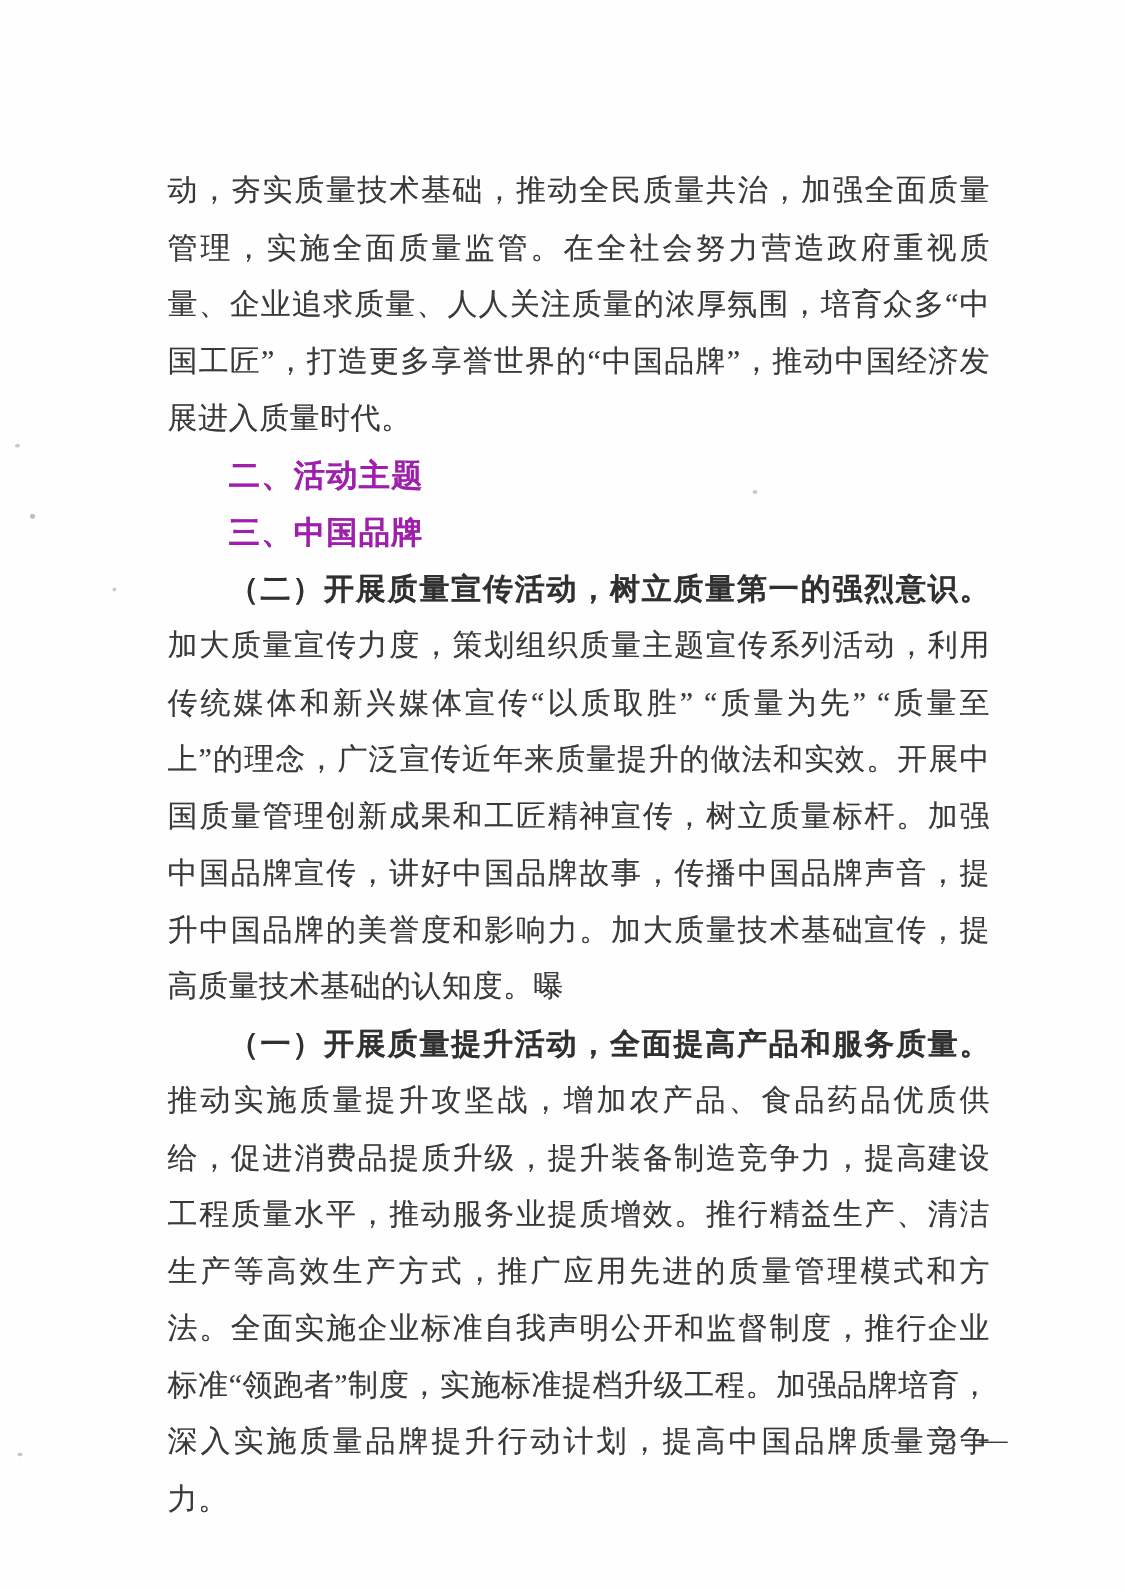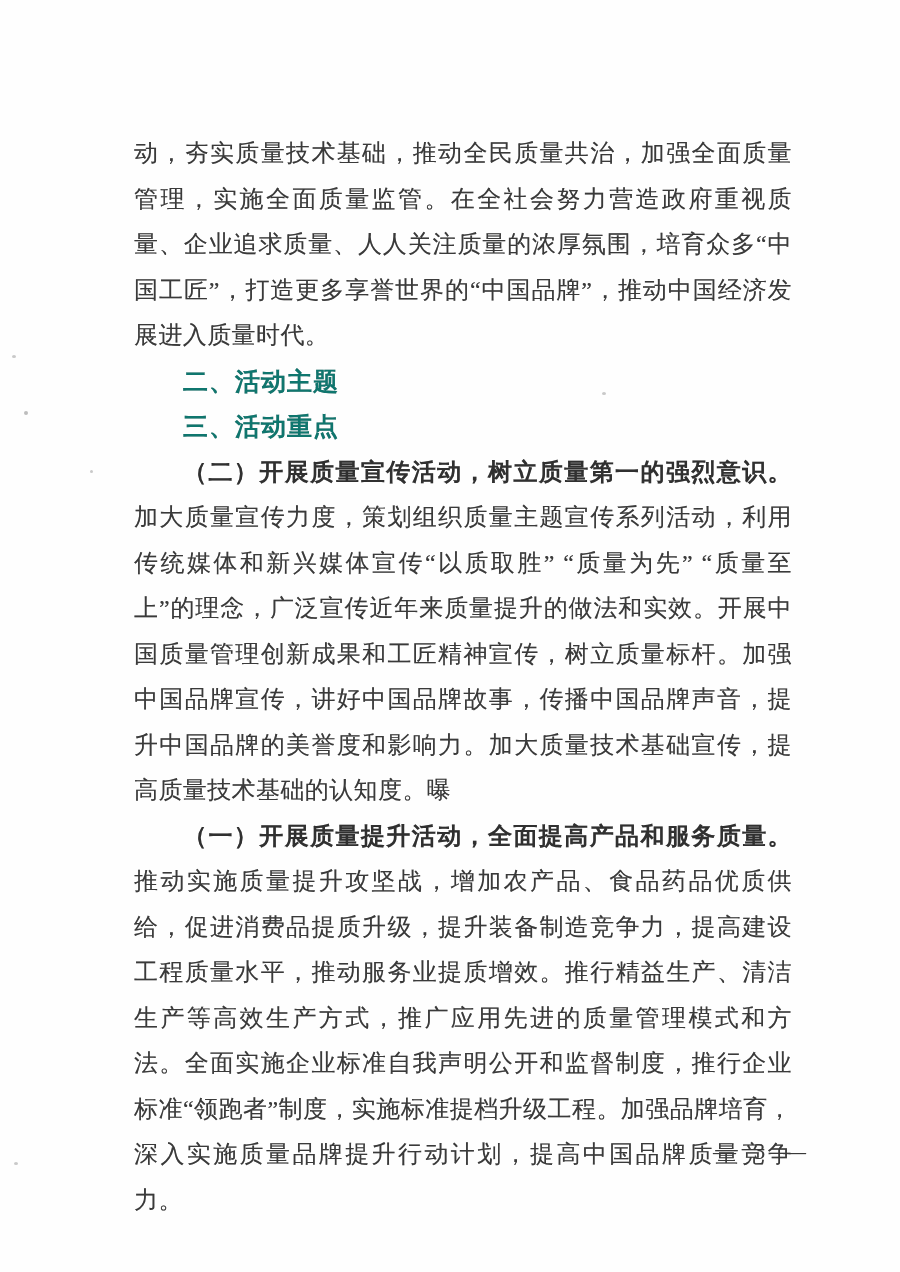--- a/index.html
+++ b/index.html
@@ -37,21 +37,21 @@
   }
 
   .para.cjk-indent {
     text-indent: 49px;
   }
 
   .heading {
     font-family: "Liberation Sans", "DejaVu Sans", sans-serif;
     font-weight: bold;
     font-size: 25px;
-    color: #0f766e;
+    color: #a21caf;
     text-indent: 49px;
     letter-spacing: 1px;
   }
 
   .lead {
     font-weight: bold;
     color: #303030;
   }
 
   .page-number {
@@ -80,21 +80,21 @@
 
 <div class="page">
 
   <div class="text-block">
 
     <p class="para">动，夯实质量技术基础，推动全民质量共治，加强全面质量管理，实施全面质量监管。在全社会努力营造政府重视质量、企业追求质量、人人关注质量的浓厚氛围，培育众多“中国工匠”，打造更多享誉世界的“中国品牌”，推动中国经济发展进入质量时代。</p>
 
     <p class="heading">二、活动主题</p>
 
 
-    <p class="heading">三、活动重点</p>
+    <p class="heading">三、中国品牌</p>
 
     <p class="para cjk-indent"><span class="lead">（二）开展质量宣传活动，树立质量第一的强烈意识。</span><span>加大质量宣传力度，策划组织质量主题宣传系列活动，利用传统媒体和新兴媒体宣传“以质取胜” “质量为先” “质量至上”的理念，广泛宣传近年来质量提升的做法和实效。开展中国质量管理创新成果和工匠精神宣传，树立质量标杆。加强中国品牌宣传，讲好中国品牌故事，传播中国品牌声音，提升中国品牌的美誉度和影响力。加大质量技术基础宣传，提高质量技术基础的认知度。曝</span></p>
 
     <p class="para cjk-indent"><span class="lead">（一）开展质量提升活动，全面提高产品和服务质量。</span><span>推动实施质量提升攻坚战，增加农产品、食品药品优质供给，促进消费品提质升级，提升装备制造竞争力，提高建设工程质量水平，推动服务业提质增效。推行精益生产、清洁生产等高效生产方式，推广应用先进的质量管理模式和方法。全面实施企业标准自我声明公开和监督制度，推行企业标准“领跑者”制度，实施标准提档升级工程。加强品牌培育，深入实施质量品牌提升行动计划，提高中国品牌质量竞争力。</span></p>
 
   </div>
 
   <div class="page-number">— 3 —</div>
 
   <div class="speck s1"></div>

